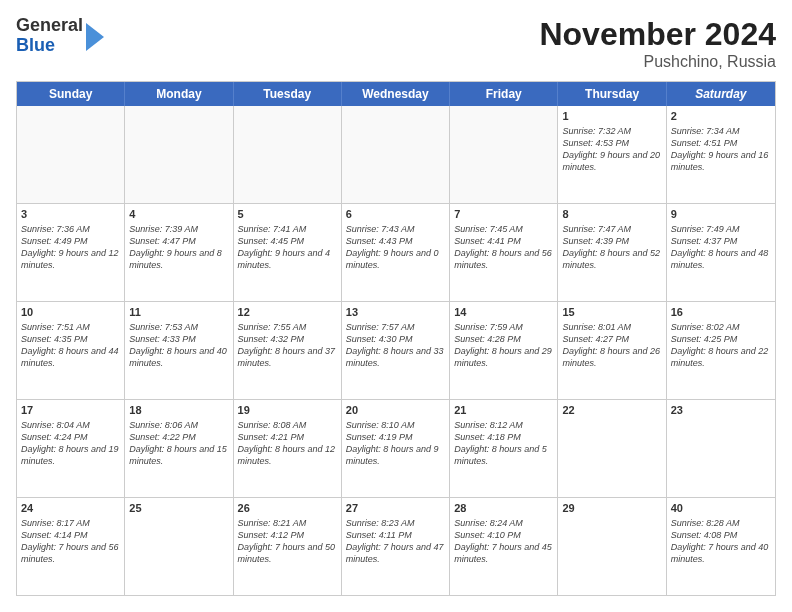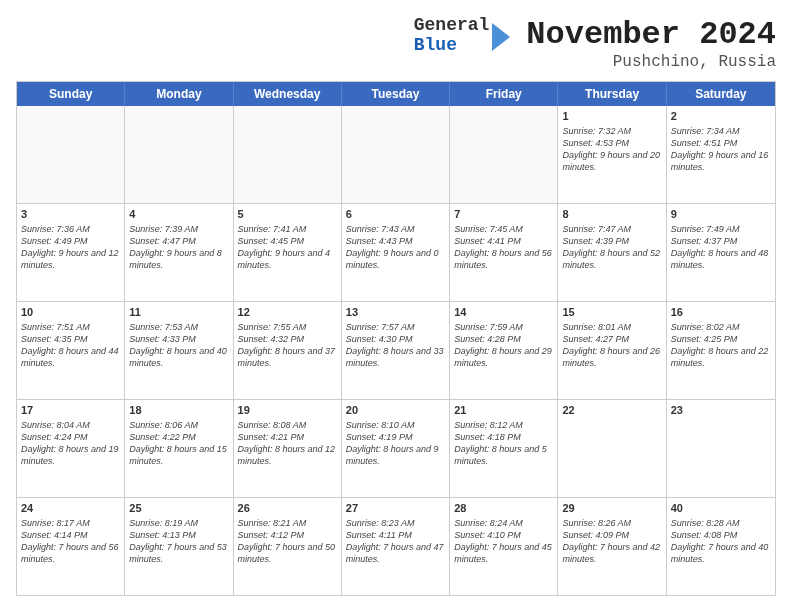--- a/index.html
+++ b/index.html
@@ -12,24 +12,23 @@
     }
     .page {
       width: 792px;
       height: 612px;
       padding: 16px;
       display: flex;
       flex-direction: column;
     }
     .header {
       display: flex;
-      justify-content: flex-end;
+      justify-content: space-between;
       align-items: flex-start;
       margin-bottom: 10px;
-      font-family: Liberation Mono, monospace;
     }
     .logo {
       display: flex;
       align-items: center;
     }
     .logo-text {
       font-size: 18px;
       font-weight: bold;
       line-height: 1.1;
     }
@@ -69,21 +68,21 @@
       background: #3a6abf;
     }
     .cal-header-cell {
       color: #fff;
       font-size: 12px;
       font-weight: bold;
       padding: 5px 16px;
       text-align: center;
       border-right: 1px solid #5580cc;
     }
-    .cal-header-cell:last-child { border-right: none; }
+    .cal-header-cell:last-child { border-right: none; font-style: italic; }
     .cal-body {
       flex: 1;
       display: flex;
       flex-direction: column;
     }
     .cal-week {
       display: grid;
       grid-template-columns: repeat(7, 1fr);
       flex: 1;
       border-bottom: 1px solid #ccc;
@@ -130,22 +129,22 @@
     <div class="title-block">
       <h1>November 2024</h1>
       <h2>Pushchino, Russia</h2>
     </div>
   </div>
 
   <div class="calendar">
     <div class="cal-header-row">
     <div class="cal-header-cell">Sunday</div>
         <div class="cal-header-cell">Monday</div>
+        <div class="cal-header-cell">Tuesday</div>
         <div class="cal-header-cell">Wednesday</div>
-        <div class="cal-header-cell">Tuesday</div>
         <div class="cal-header-cell">Friday</div>
         <div class="cal-header-cell">Thursday</div>
         <div class="cal-header-cell">Saturday</div>
       </div>
     <div class="cal-body">
     <div class="cal-week">
           <div class="cal-cell empty"></div>
           <div class="cal-cell empty"></div>
           <div class="cal-cell empty"></div>
           <div class="cal-cell empty"></div>
@@ -247,37 +246,35 @@
             <span class="day-num">23</span>
           </div>
         </div>
         <div class="cal-week">
           <div class="cal-cell">
             <span class="day-num">24</span>
             <div class="info">Sunrise: 8:17 AM<br>Sunset: 4:14 PM<br>Daylight: 7 hours and 56 minutes.</div>
           </div>
           <div class="cal-cell">
             <span class="day-num">25</span>
-            <div class="info">Sunrise: 8:19 AM<br>Sunset: 4:13 PM<br>Daylight: 7 hours and 53 minutes.</div>
           </div>
           <div class="cal-cell">
             <span class="day-num">26</span>
             <div class="info">Sunrise: 8:21 AM<br>Sunset: 4:12 PM<br>Daylight: 7 hours and 50 minutes.</div>
           </div>
           <div class="cal-cell">
             <span class="day-num">27</span>
             <div class="info">Sunrise: 8:23 AM<br>Sunset: 4:11 PM<br>Daylight: 7 hours and 47 minutes.</div>
           </div>
           <div class="cal-cell">
             <span class="day-num">28</span>
             <div class="info">Sunrise: 8:24 AM<br>Sunset: 4:10 PM<br>Daylight: 7 hours and 45 minutes.</div>
           </div>
           <div class="cal-cell">
             <span class="day-num">29</span>
-            <div class="info">Sunrise: 8:26 AM<br>Sunset: 4:09 PM<br>Daylight: 7 hours and 42 minutes.</div>
           </div>
           <div class="cal-cell">
             <span class="day-num">40</span>
             <div class="info">Sunrise: 8:28 AM<br>Sunset: 4:08 PM<br>Daylight: 7 hours and 40 minutes.</div>
           </div>
         </div>
       </div>
   </div>
 </div>
 

